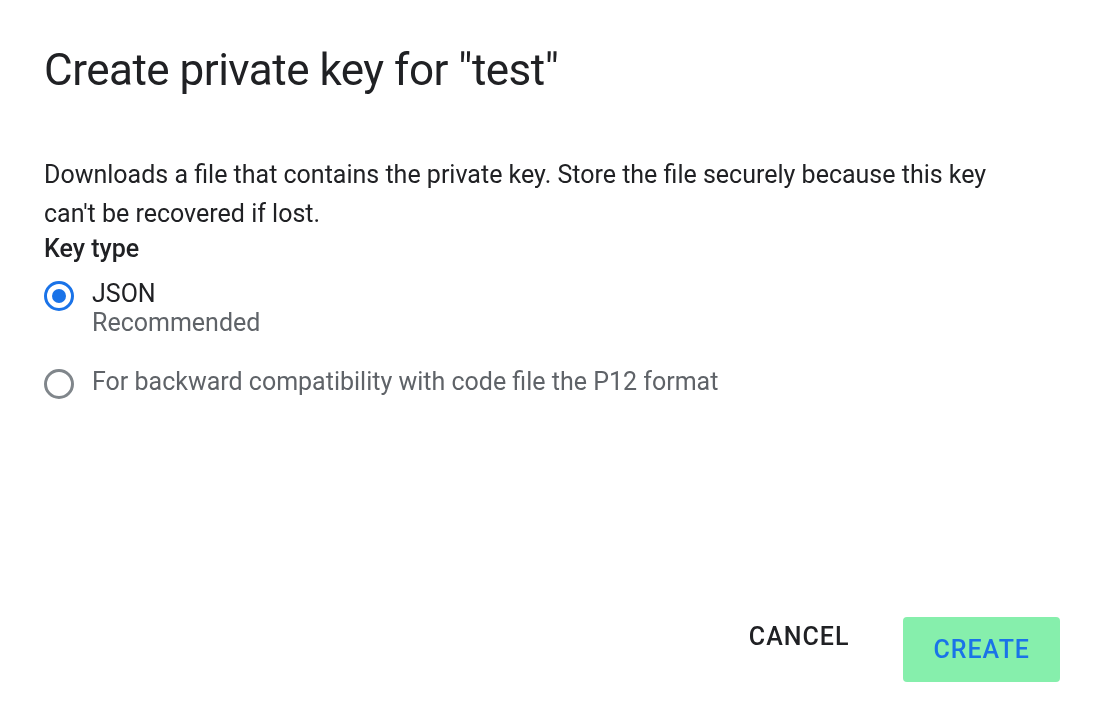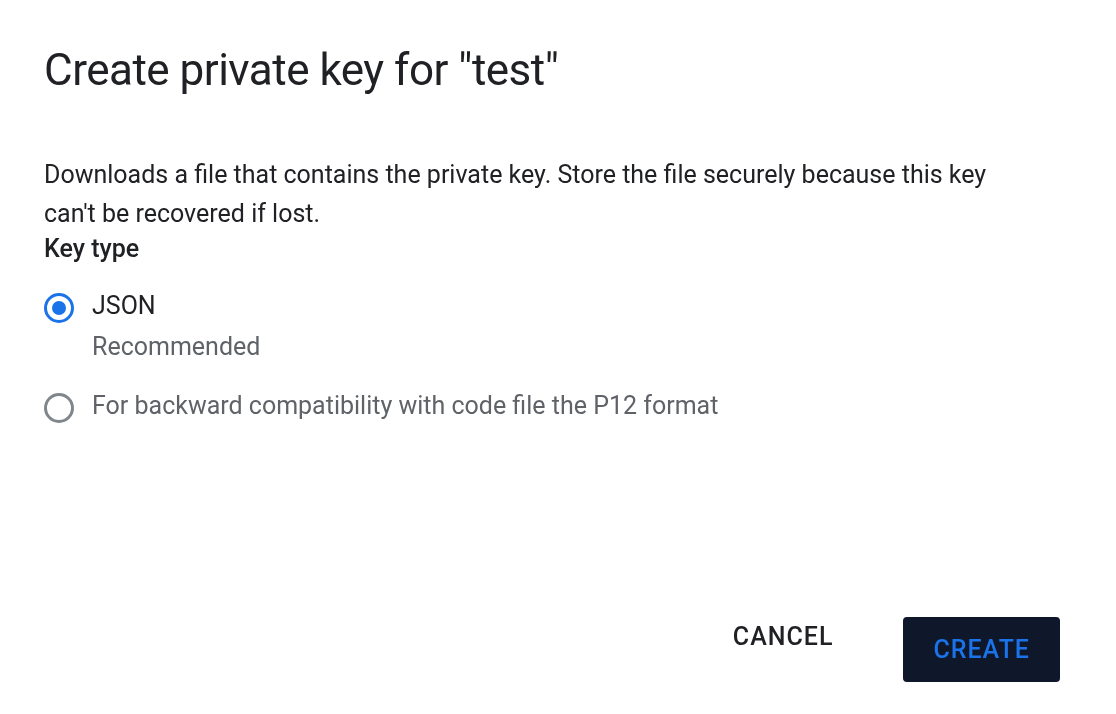--- a/index.html
+++ b/index.html
@@ -31,21 +31,21 @@
       font-size: 25px;
       font-weight: 400;
       color: #202124;
       line-height: 1.55;
       max-width: 1000px;
     }
     .section-label {
       font-size: 25px;
       font-weight: 500;
       color: #202124;
-      margin-bottom: 28px;
+      margin-bottom: 16px;
     }
     .radio-group {
       display: flex;
       flex-direction: column;
       gap: 30px;
     }
     .radio-option {
       display: flex;
       align-items: flex-start;
       gap: 18px;
@@ -72,56 +72,55 @@
       height: 14px;
       border-radius: 50%;
       background: #1a73e8;
     }
     .radio-circle.unselected {
       border: 3px solid #80868b;
     }
     .radio-content {
       display: flex;
       flex-direction: column;
-      gap: 12px;
     }
     .radio-label {
       font-size: 25px;
       font-weight: 400;
       color: #202124;
     }
     .radio-sublabel {
       font-size: 25px;
       font-weight: 400;
       color: #5f6368;
       text-align: center;
     }
     .dialog-actions {
       margin-top: auto;
       display: flex;
       justify-content: flex-end;
       align-items: center;
-      gap: 40px;
+      gap: 24px;
       padding-right: 12px;
     }
     .btn {
       font-size: 25px;
       font-weight: 500;
       letter-spacing: 1px;
       padding: 18px 30px;
       border: none;
       cursor: pointer;
       font-family: inherit;
     }
     .btn-cancel {
       background: transparent;
       color: #202124;
     }
     .btn-create {
-      background: #0f172a;
+      background: #86efac;
       color: #1a73e8;
       border-radius: 4px;
       margin-top: 26px;
     }
   </style>
 </head>
 <body>
 
 <div class="dialog">
   <h1 class="dialog-title">Create private key for "test"</h1>

